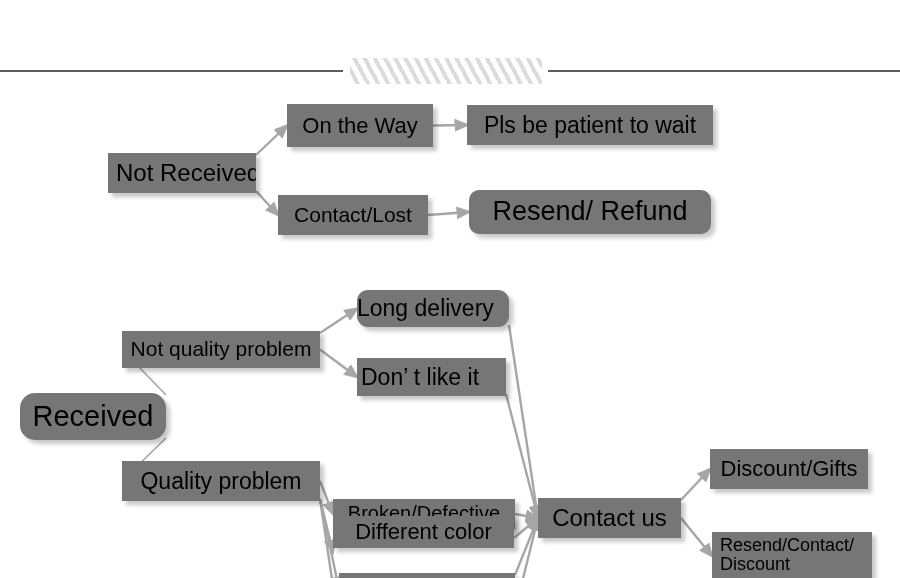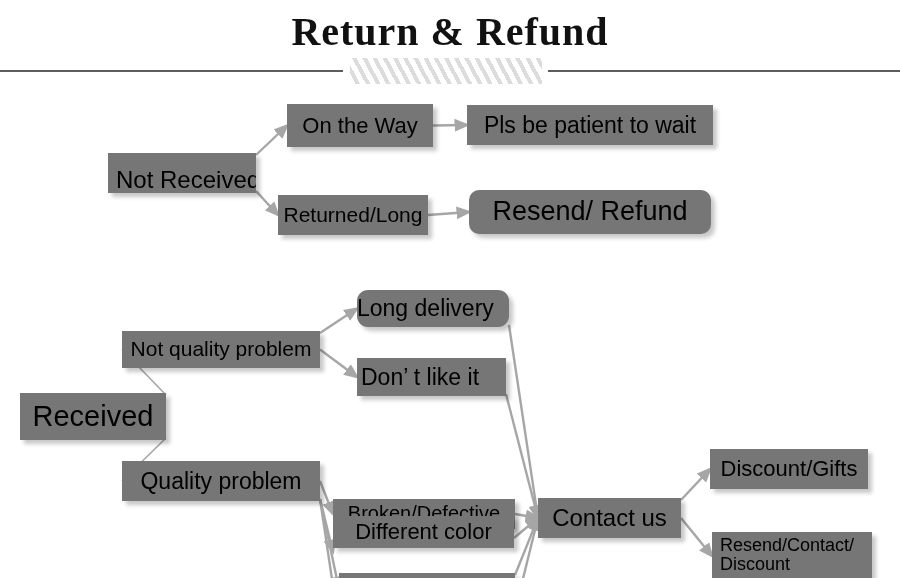--- a/index.html
+++ b/index.html
@@ -82,21 +82,20 @@
     white-space: nowrap;
   }
   .node.center { justify-content: center; }
   .node.left   { justify-content: flex-start; }
   .node.wrap   { white-space: normal; display: block; }
 </style>
 </head>
 <body>
 
 <div id="header">
-  <div id="page-title">Return &amp; Refund</div>
   <div class="rule-line" id="rule-left"></div>
   <div id="rule-hatch"></div>
   <div class="rule-line" id="rule-right"></div>
 </div>
 
 <div id="flow">
   <svg id="connectors" viewBox="0 0 900 492" xmlns="http://www.w3.org/2000/svg">
     <defs>
       <marker id="arrowhead" markerWidth="7" markerHeight="7" refX="5.2" refY="3" orient="auto" markerUnits="strokeWidth">
         <path d="M0,0.3 L6.4,3 L0,5.7 Z" fill="#a6a6a6"></path>
@@ -119,36 +118,36 @@
         <line x1="506" y1="308" x2="538" y2="432" stroke="#a6a6a6" stroke-width="2.4" marker-end="url(#arrowhead)"></line>
         <line x1="515" y1="428" x2="538" y2="432" stroke="#a6a6a6" stroke-width="2.4" marker-end="url(#arrowhead)"></line>
         <line x1="514" y1="452" x2="538" y2="432" stroke="#a6a6a6" stroke-width="2.4" marker-end="url(#arrowhead)"></line>
         <line x1="515" y1="489" x2="538" y2="432" stroke="#a6a6a6" stroke-width="2.4" marker-end="url(#arrowhead)"></line>
         <line x1="515" y1="525" x2="538" y2="432" stroke="#a6a6a6" stroke-width="2.4" marker-end="url(#arrowhead)"></line>
         <line x1="681" y1="414" x2="710" y2="383" stroke="#a6a6a6" stroke-width="2.4" marker-end="url(#arrowhead)"></line>
         <line x1="681" y1="432" x2="712" y2="470" stroke="#a6a6a6" stroke-width="2.4" marker-end="url(#arrowhead)"></line>
       </g>
   </svg>
   <div id="nodes">
-      <div class="node left" style="left: 108px; top: 67px; width: 148px; height: 40px; font-size: 24px; padding-left: 8px; align-items: flex-end;">
+      <div class="node left" style="left: 108px; top: 67px; width: 148px; height: 40px; font-size: 24px; padding-left: 8px;">
         <span>Not Received</span>
       </div>
       <div class="node center" style="left: 287px; top: 18px; width: 146px; height: 43px; font-size: 22px;">
         <span>On the Way</span>
       </div>
       <div class="node center" style="left: 467px; top: 19px; width: 246px; height: 40px; font-size: 23px;">
         <span>Pls be patient to wait</span>
       </div>
       <div class="node center" style="left: 278px; top: 109px; width: 150px; height: 40px; font-size: 21px;">
-        <span>Returned/Long</span>
+        <span>Contact/Lost</span>
       </div>
       <div class="node center" style="left: 469px; top: 104px; width: 242px; height: 44px; font-size: 27px; border-radius: 10px;">
         <span>Resend/ Refund</span>
       </div>
-      <div class="node center" style="left: 20px; top: 307px; width: 146px; height: 47px; font-size: 29px;">
+      <div class="node center" style="left: 20px; top: 307px; width: 146px; height: 47px; font-size: 29px; border-radius: 15px;">
         <span>Received</span>
       </div>
       <div class="node center" style="left: 122px; top: 245px; width: 198px; height: 37px; font-size: 21px;">
         <span>Not quality problem</span>
       </div>
       <div class="node center" style="left: 122px; top: 375px; width: 198px; height: 40px; font-size: 23px;">
         <span>Quality problem</span>
       </div>
       <div class="node left" style="left: 357px; top: 204px; width: 152px; height: 37px; font-size: 23px; border-radius: 11px;">
         <span>Long delivery</span>

